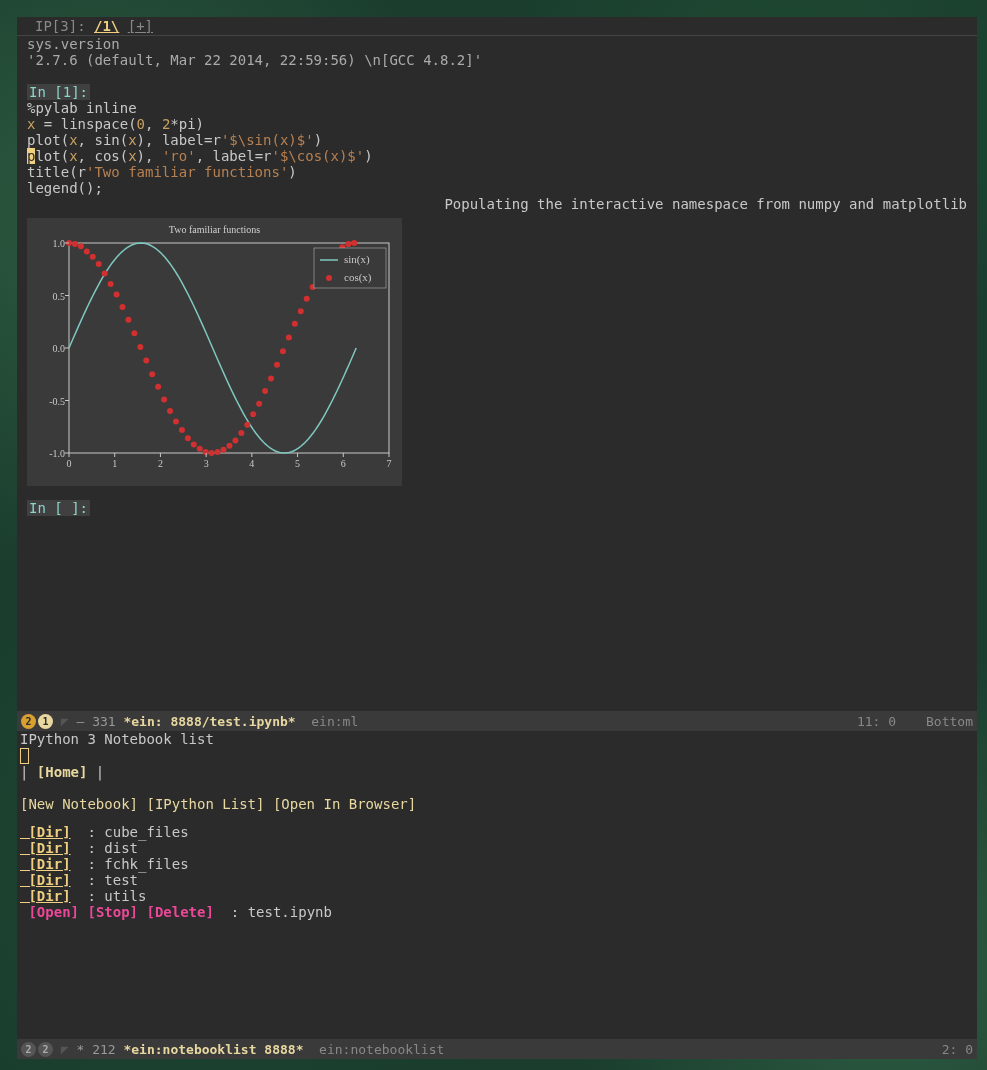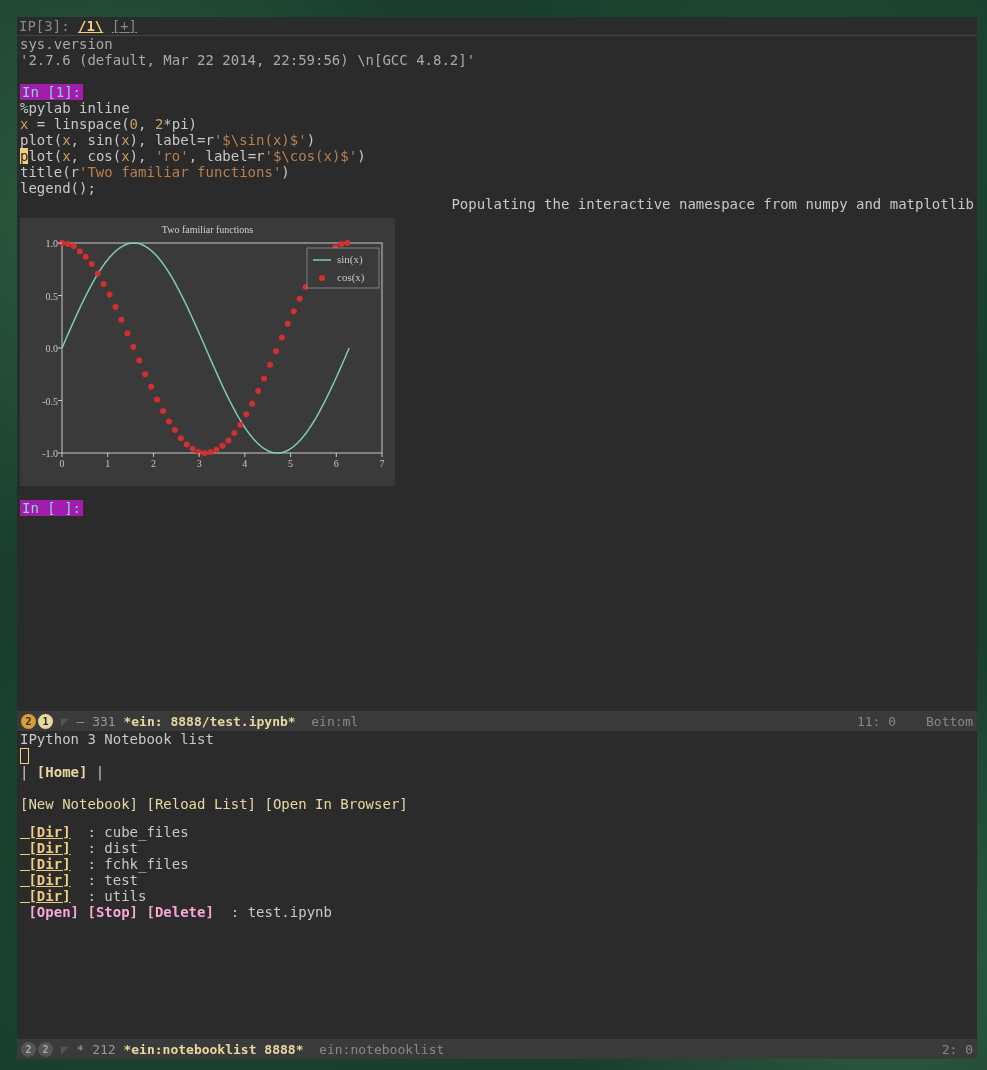--- a/index.html
+++ b/index.html
@@ -22,37 +22,37 @@
   position: absolute;
   top: 17px;
   left: 17px;
   width: 960px;
   height: 1025px;
   background: #2b2b2b;
 }
 .tab-bar {
   background: #2b2b2b;
   color: #888;
-  padding: 1px 2px;
+  padding: 1px 18px;
   border-bottom: 1px solid #444;
 }
 .tab-bar .prompt-label { color: #888; }
 .tab-bar .tab-active { color: #f0d080; font-weight: bold; text-decoration: underline; }
 .tab-bar .tab-plus { color: #888; text-decoration: underline; }
 .upper-pane {
   height: 675px;
   background: #2b2b2b;
   overflow: hidden;
 }
 .code-area {
-  padding: 0 3px;
+  padding: 0 10px;
 }
 .out-line { color: #aaa; }
 .cell-header {
-  background: #a21caf;
+  background: #404040;
   color: #8ad6c8;
   display: inline-block;
   padding: 0 2px;
 }
 .cell-code { white-space: pre; }
 .k-magic { color: #c8c8c8; }
 .k-var { color: #c8a060; }
 .k-str { color: #b88050; }
 .k-cursor { background: #f0d080; color: #2b2b2b; }
 .output-text { color: #c8c8c8; text-align: right; }
@@ -112,21 +112,21 @@
 .nb-title { color: #c8c8c8; }
 .nb-cursor { 
   display: inline-block; width: 9px; height: 16px; 
   border: 1px solid #f0d080; vertical-align: middle;
 }
 .nb-link { color: #e8d8a0; font-weight: normal; margin-top: 16px; }
 .nb-home { color: #e8d8a0; font-weight: bold; }
 .dir-list { margin-top: 12px; }
 .dir-row { white-space: pre; }
 .dir-tag { color: #f0d080; font-weight: bold; text-decoration: underline; }
-.dir-act { color: #f9a8d4; font-weight: bold; text-align: right; }
+.dir-act { color: #ec4899; font-weight: bold; text-align: right; }
 .dir-name { color: #c8c8c8; }
 .chart-line { stroke: #7fc8c0; stroke-width: 1.5; fill: none; }
 .chart-dot { fill: #d03030; }
 .tick-label { fill: #c8c8c8; font-size: 10px; font-family: serif; }
 .legend-box { fill: #3a3a3a; stroke: #c8c8c8; stroke-width: 0.5; }
 .legend-text { fill: #c8c8c8; font-size: 11px; font-family: serif; }
 </style>
 </head>
 <body>
 
@@ -260,21 +260,21 @@
   </div>
 
   <div class="lower-pane">
     <div class="nb-title">IPython 3 Notebook list</div>
     <div><span class="nb-cursor"></span></div>
     <div>
       <span> | </span><span class="nb-home">[Home]</span><span> |</span>
     </div>
     <div style="height:16px"></div>
     <div>
-      <span class="nb-link">[New Notebook]</span> <span class="nb-link">[Reload List]</span> <span class="nb-link">[Open In Browser]</span>
+      <span class="nb-link">[New Notebook]</span> <span class="nb-link">[IPython List]</span> <span class="nb-link">[Open In Browser]</span>
     </div>
     <div class="dir-list" id="dir-list">
         <div class="dir-row"><span class="dir-tag"> [Dir]</span><span>  : </span><span class="dir-name">cube_files</span></div>
         <div class="dir-row"><span class="dir-tag"> [Dir]</span><span>  : </span><span class="dir-name">dist</span></div>
         <div class="dir-row"><span class="dir-tag"> [Dir]</span><span>  : </span><span class="dir-name">fchk_files</span></div>
         <div class="dir-row"><span class="dir-tag"> [Dir]</span><span>  : </span><span class="dir-name">test</span></div>
         <div class="dir-row"><span class="dir-tag"> [Dir]</span><span>  : </span><span class="dir-name">utils</span></div>
         <div class="dir-row"> <span class="dir-act">[Open]</span> <span class="dir-act">[Stop]</span> <span class="dir-act">[Delete]</span>  : <span class="dir-name">test.ipynb</span></div>
       </div>
   </div>

